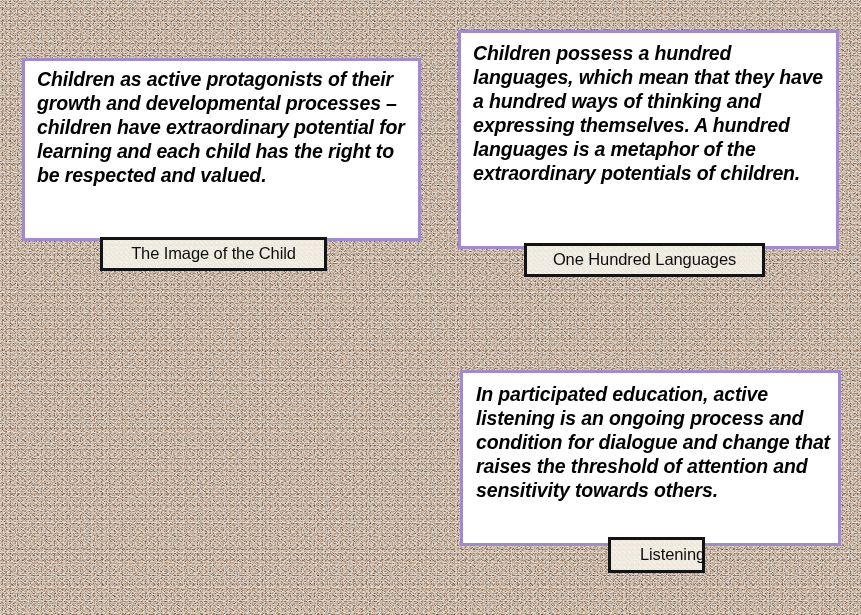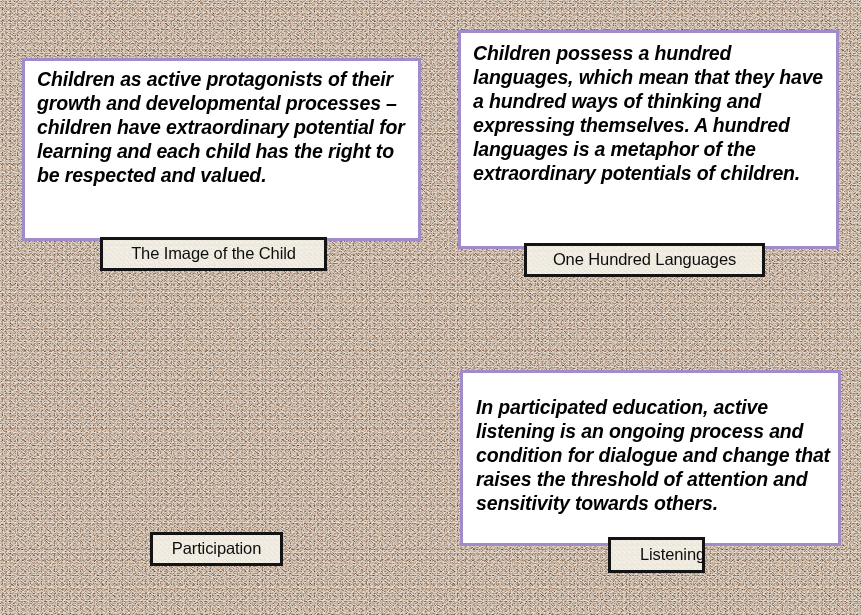--- a/index.html
+++ b/index.html
@@ -62,21 +62,21 @@
   #card-image-of-child   { left: 22px;  top: 58px;  width: 399px; height: 183px; }
   #card-image-of-child   .card-text { padding: 6px 8px 0 12px; }
 
   #card-hundred-languages{ left: 458px; top: 30px;  width: 381px; height: 219px; }
   #card-hundred-languages .card-text { padding: 8px 6px 0 12px; }
 
   #card-participation    { left: 30px;  top: 343px; width: 391px; height: 193px; }
   #card-participation    .card-text { padding: 11px 6px 0 13px; }
 
   #card-listening        { left: 460px; top: 370px; width: 381px; height: 176px; }
-  #card-listening        .card-text { padding: 22px 6px 0 13px; }
+  #card-listening        .card-text { padding: 9px 6px 0 13px; }
 
   
   .tag {
     position: absolute;
     box-sizing: border-box;
     border: 3px solid #141414;
     background-color: #e9e3d6;
     background-image:
       repeating-conic-gradient(from 20deg at 33% 44%, rgba(255,255,255,.55) 0deg 10deg, rgba(140,128,112,.30) 10deg 20deg, rgba(255,255,255,.38) 20deg 30deg, rgba(120,110,96,.22) 30deg 42deg),
       repeating-linear-gradient(41deg, rgba(255,255,255,.42) 0px, rgba(255,255,255,.42) 1px, rgba(125,114,99,.22) 1px, rgba(125,114,99,.22) 2px, rgba(255,255,255,.18) 2px, rgba(255,255,255,.18) 4px);
@@ -113,23 +113,20 @@
     <span>The Image of the Child</span>
   </div>
 
   <div class="card" id="card-hundred-languages">
     <p class="card-text">Children possess a hundred languages, which mean that they have a hundred ways of thinking and expressing themselves. A hundred languages is a metaphor of the extraordinary potentials of children.</p>
   </div>
   <div class="tag" id="tag-hundred-languages">
     <span>One Hundred Languages</span>
   </div>
 
-  <div class="tag" id="tag-participation">
-    <span>Participation</span>
-  </div>
 
   <div class="card" id="card-listening">
     <p class="card-text">In participated education, active listening is an ongoing process and condition for dialogue and change that raises the threshold of attention and sensitivity towards others.</p>
   </div>
   <div class="tag" id="tag-listening">
     <span>Listening</span>
   </div>
 
 </div>
 

